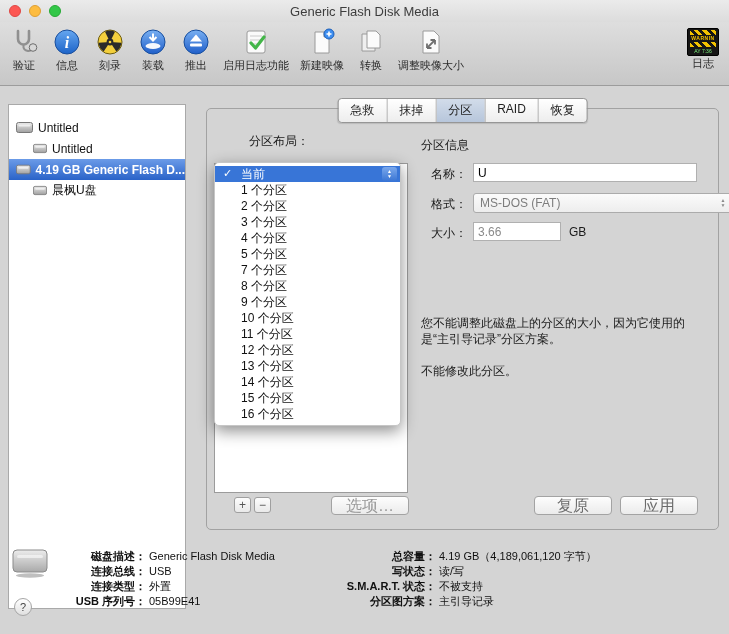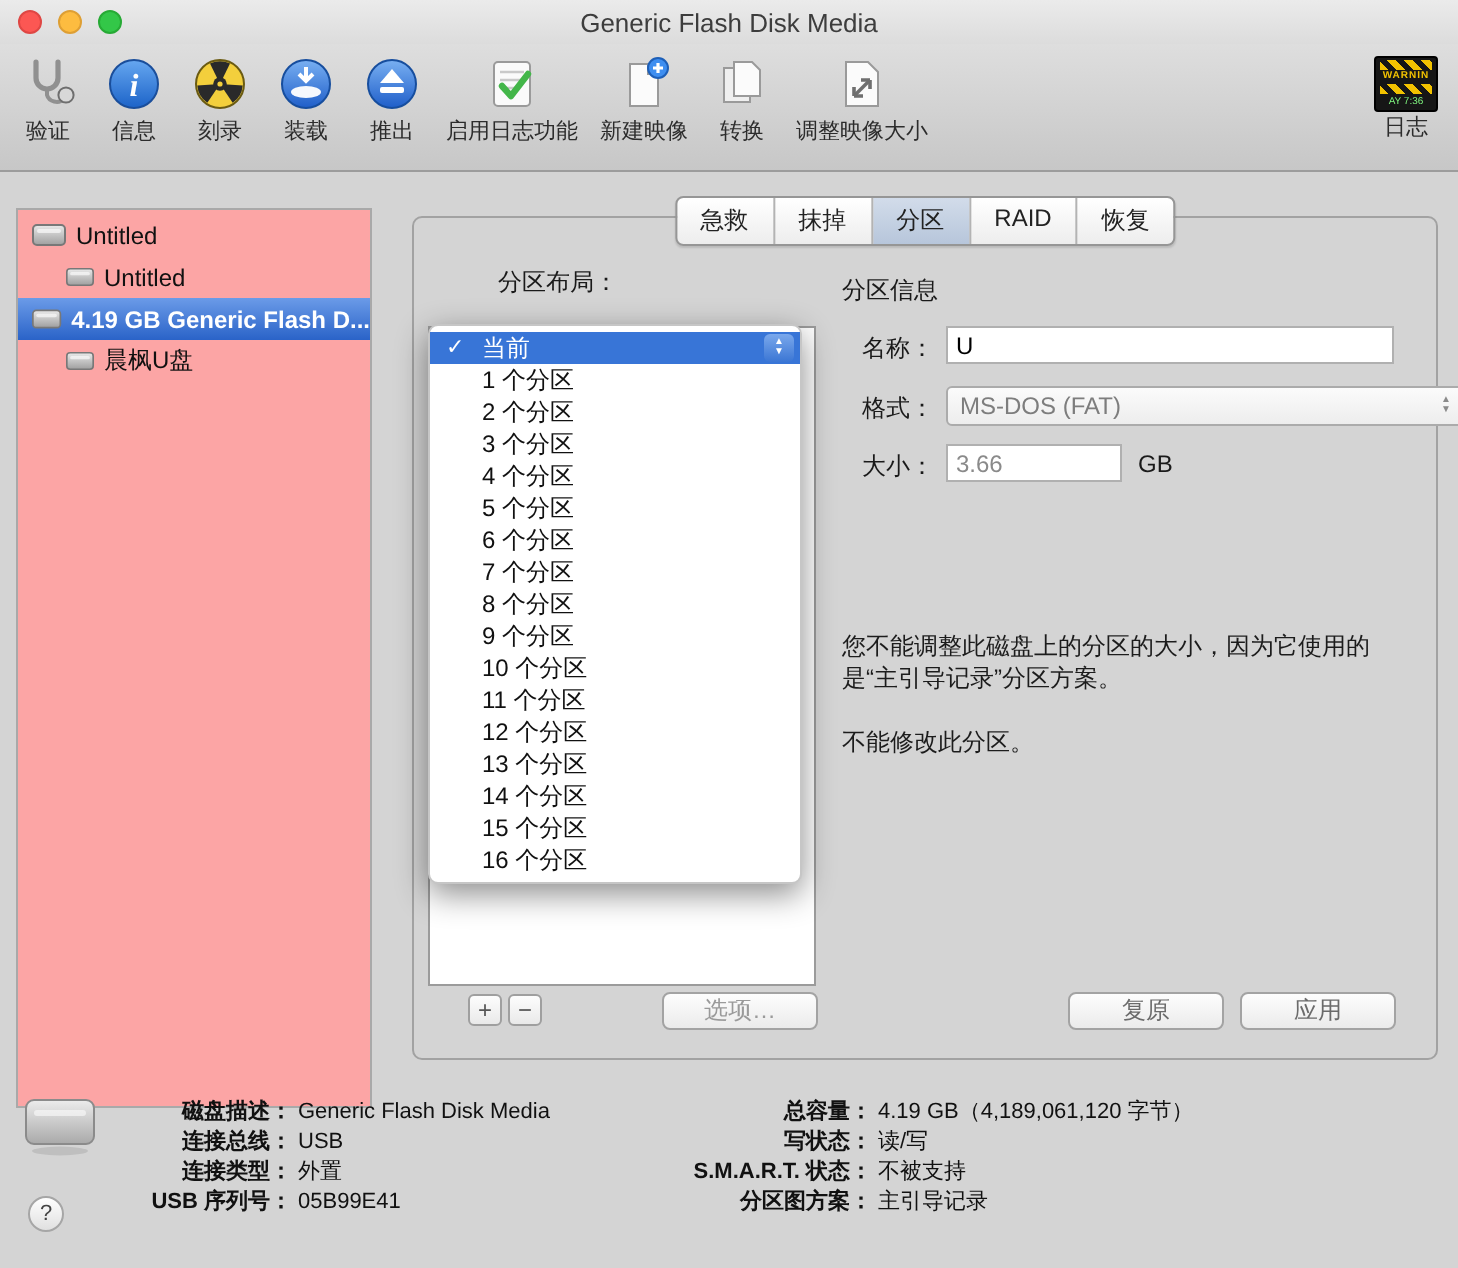--- a/index.html
+++ b/index.html
@@ -20,21 +20,21 @@
   .tb-item{display:flex;flex-direction:column;align-items:center;gap:0px;min-width:32px;cursor:default;}
   .tb-icon{width:32px;height:33px;display:flex;align-items:center;justify-content:center;}
   .tb-label{font-size:11px;color:#2c2c2c;white-space:nowrap;}
   .tb-spacer{flex:1;}
   .log-icon{width:30px;height:26px;background:#161616;border:1px solid #000;border-radius:2px;display:flex;flex-direction:column;align-items:center;justify-content:center;gap:1px;margin-top:3px;}
   .hazard{width:26px;height:5px;background:repeating-linear-gradient(45deg,#f2c200 0 3px,#161616 3px 6px);}
   .log-t1{font-size:5px;color:#f2c200;line-height:5px;font-weight:bold;letter-spacing:.5px;}
   .log-t2{font-size:5px;color:#7ef27e;line-height:6px;}
 
   
-  .sidebar{position:absolute;left:8px;top:104px;width:178px;height:450px;background:#fca5a5;border:1px solid #a9a9a9;box-sizing:border-box;padding-top:2px;}
+  .sidebar{position:absolute;left:8px;top:104px;width:178px;height:505px;background:#ffffff;border:1px solid #a9a9a9;box-sizing:border-box;padding-top:12px;}
   .sb-item{height:21px;display:flex;align-items:center;gap:5px;padding-left:7px;font-size:12px;color:#111;white-space:nowrap;overflow:hidden;}
   .sb-item.level-1{padding-left:24px;}
   .sb-item.level-1 svg{width:14px;height:11px;}
   .sb-item.selected{background:linear-gradient(#6b9be8,#2a63c8);color:#fff;font-weight:bold;}
 
   
   .main{position:absolute;left:206px;top:108px;width:513px;height:422px;border:1px solid #a2a2a2;border-radius:5px;box-sizing:border-box;}
   .tabs{position:absolute;top:-11px;left:50%;transform:translateX(-50%);display:flex;border:1px solid #969696;border-radius:4px;overflow:hidden;background:linear-gradient(#ffffff,#ededed);box-shadow:0 1px 1px rgba(0,0,0,.12);}
   .tab{padding:3px 12px;font-size:12px;color:#222;border-left:1px solid #b3b3b3;white-space:nowrap;}
   .tab:first-child{border-left:none;}
@@ -47,21 +47,21 @@
   .menu{position:absolute;left:7px;top:53px;width:187px;background:#ffffff;border:1px solid #c6c6c6;border-radius:5px;box-shadow:0 5px 16px rgba(0,0,0,.45);padding:3px 0;z-index:10;box-sizing:border-box;}
   .menu-item{height:16px;display:flex;align-items:center;font-size:12px;color:#111;position:relative;padding-left:26px;}
   .menu-item .check::before{content:"✓";position:absolute;left:8px;top:1px;font-size:11px;}
   .menu-item.selected{background:#3875d7;color:#fff;text-align:right;}
   .popup-arrows{position:absolute;right:3px;top:1px;width:15px;height:14px;background:linear-gradient(#7aa8ec,#3b76d4);border-radius:3px;display:flex;flex-direction:column;align-items:center;justify-content:center;color:#fff;}
   .popup-arrows::before{content:"▲";font-size:5px;line-height:5px;}
   .popup-arrows::after{content:"▼";font-size:5px;line-height:5px;}
 
   .pm-group{position:absolute;left:27px;top:388px;display:flex;gap:3px;}
   .pm-btn{width:17px;height:16px;border:1px solid #9f9f9f;background:linear-gradient(#fdfdfd,#e9e9e9);border-radius:3px;font-size:12px;line-height:14px;text-align:center;color:#555;box-sizing:border-box;}
-  .btn{border:1px solid #a3a3a3;background:linear-gradient(#fdfdfd,#ebebeb);border-radius:4px;font-size:12px;text-align:center;box-sizing:border-box;height:19px;line-height:17px;}
+  .btn{border:1px solid #a3a3a3;background:linear-gradient(#fdfdfd,#ebebeb);border-radius:4px;font-size:16px;text-align:center;box-sizing:border-box;height:19px;line-height:17px;}
   .opt-btn{position:absolute;left:124px;top:387px;width:78px;color:#9a9a9a;}
   .revert-btn{position:absolute;left:327px;top:387px;width:78px;color:#6b6b6b;}
   .apply-btn{position:absolute;left:413px;top:387px;width:78px;color:#6b6b6b;}
 
   .info-title{position:absolute;left:214px;top:28px;color:#1a1a1a;}
   .f-lab{position:absolute;left:214px;width:46px;text-align:right;color:#1a1a1a;}
   .lab-name{top:57px;} .lab-format{top:87px;} .lab-size{top:116px;}
   .field{position:absolute;left:266px;width:224px;height:19px;border:1px solid #b0b0b0;background:#fff;box-sizing:border-box;font-size:12px;padding:2px 4px;font-family:inherit;}
   .fld-name{top:54px;}
   .dropdown{position:absolute;left:266px;top:84px;width:260px;height:20px;border:1px solid #ababab;border-radius:3px;background:linear-gradient(#fbfbfb,#ededed);box-sizing:border-box;display:flex;align-items:center;padding-left:6px;color:#7d7d7d;font-size:12px;}
@@ -278,23 +278,20 @@
       <div class="menu-item">
           <span>3 个分区</span>
         </div>
       <div class="menu-item">
           <span>4 个分区</span>
         </div>
       <div class="menu-item">
           <span>5 个分区</span>
         </div>
       <div class="menu-item">
-          <span>6 个分区</span>
-        </div>
-      <div class="menu-item">
           <span>7 个分区</span>
         </div>
       <div class="menu-item">
           <span>8 个分区</span>
         </div>
       <div class="menu-item">
           <span>9 个分区</span>
         </div>
       <div class="menu-item">
           <span>10 个分区</span>

